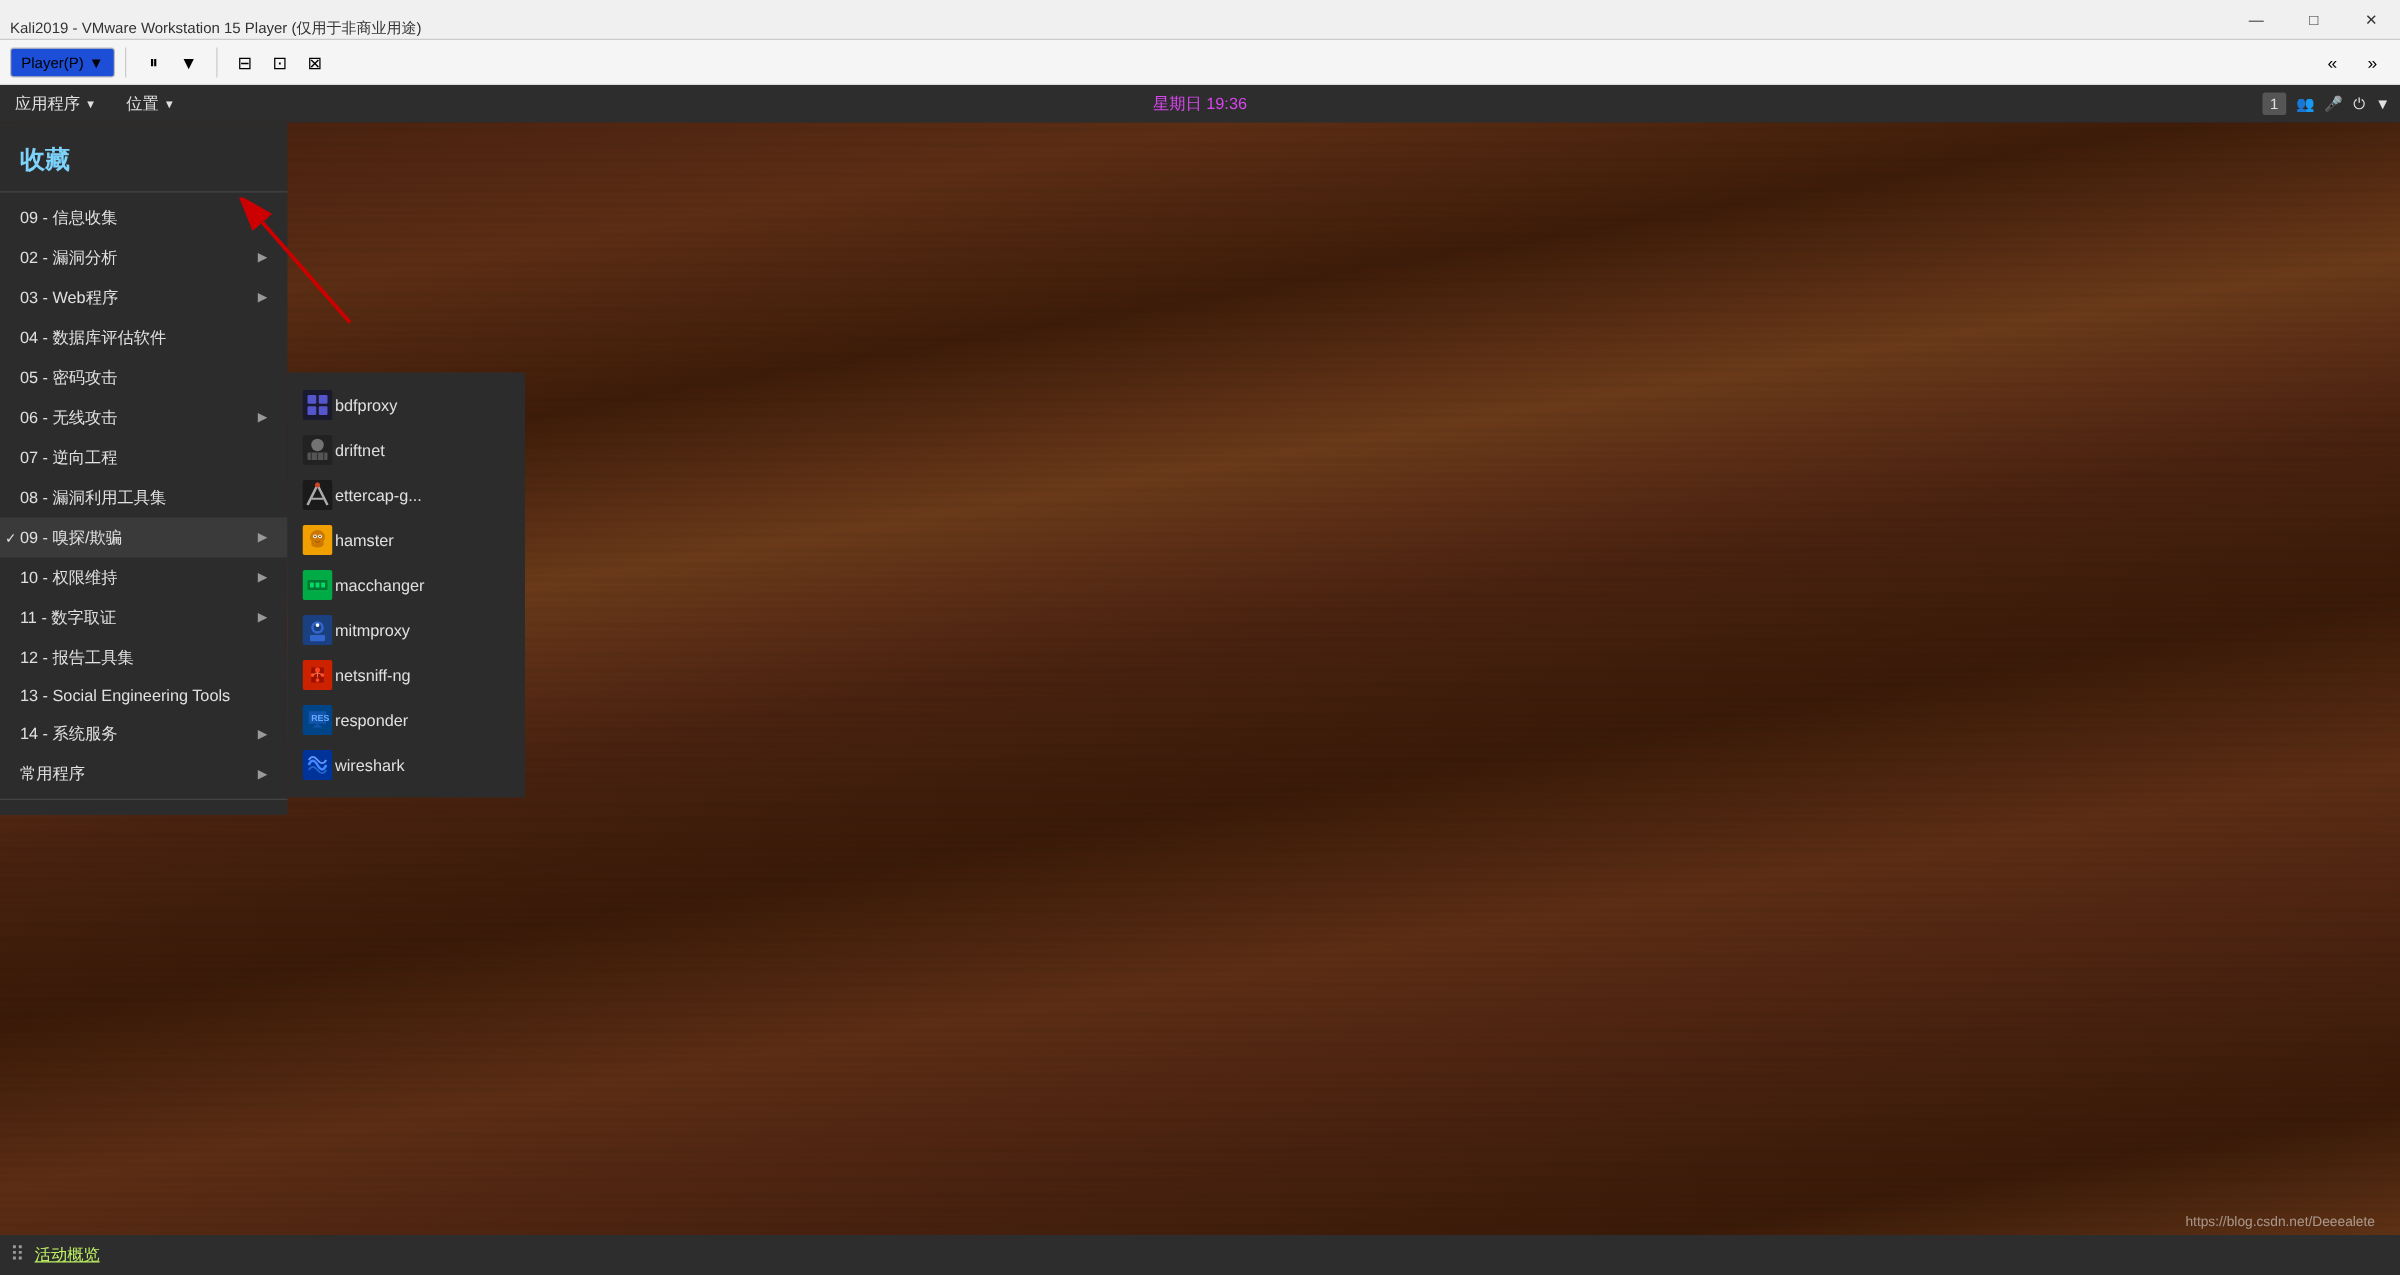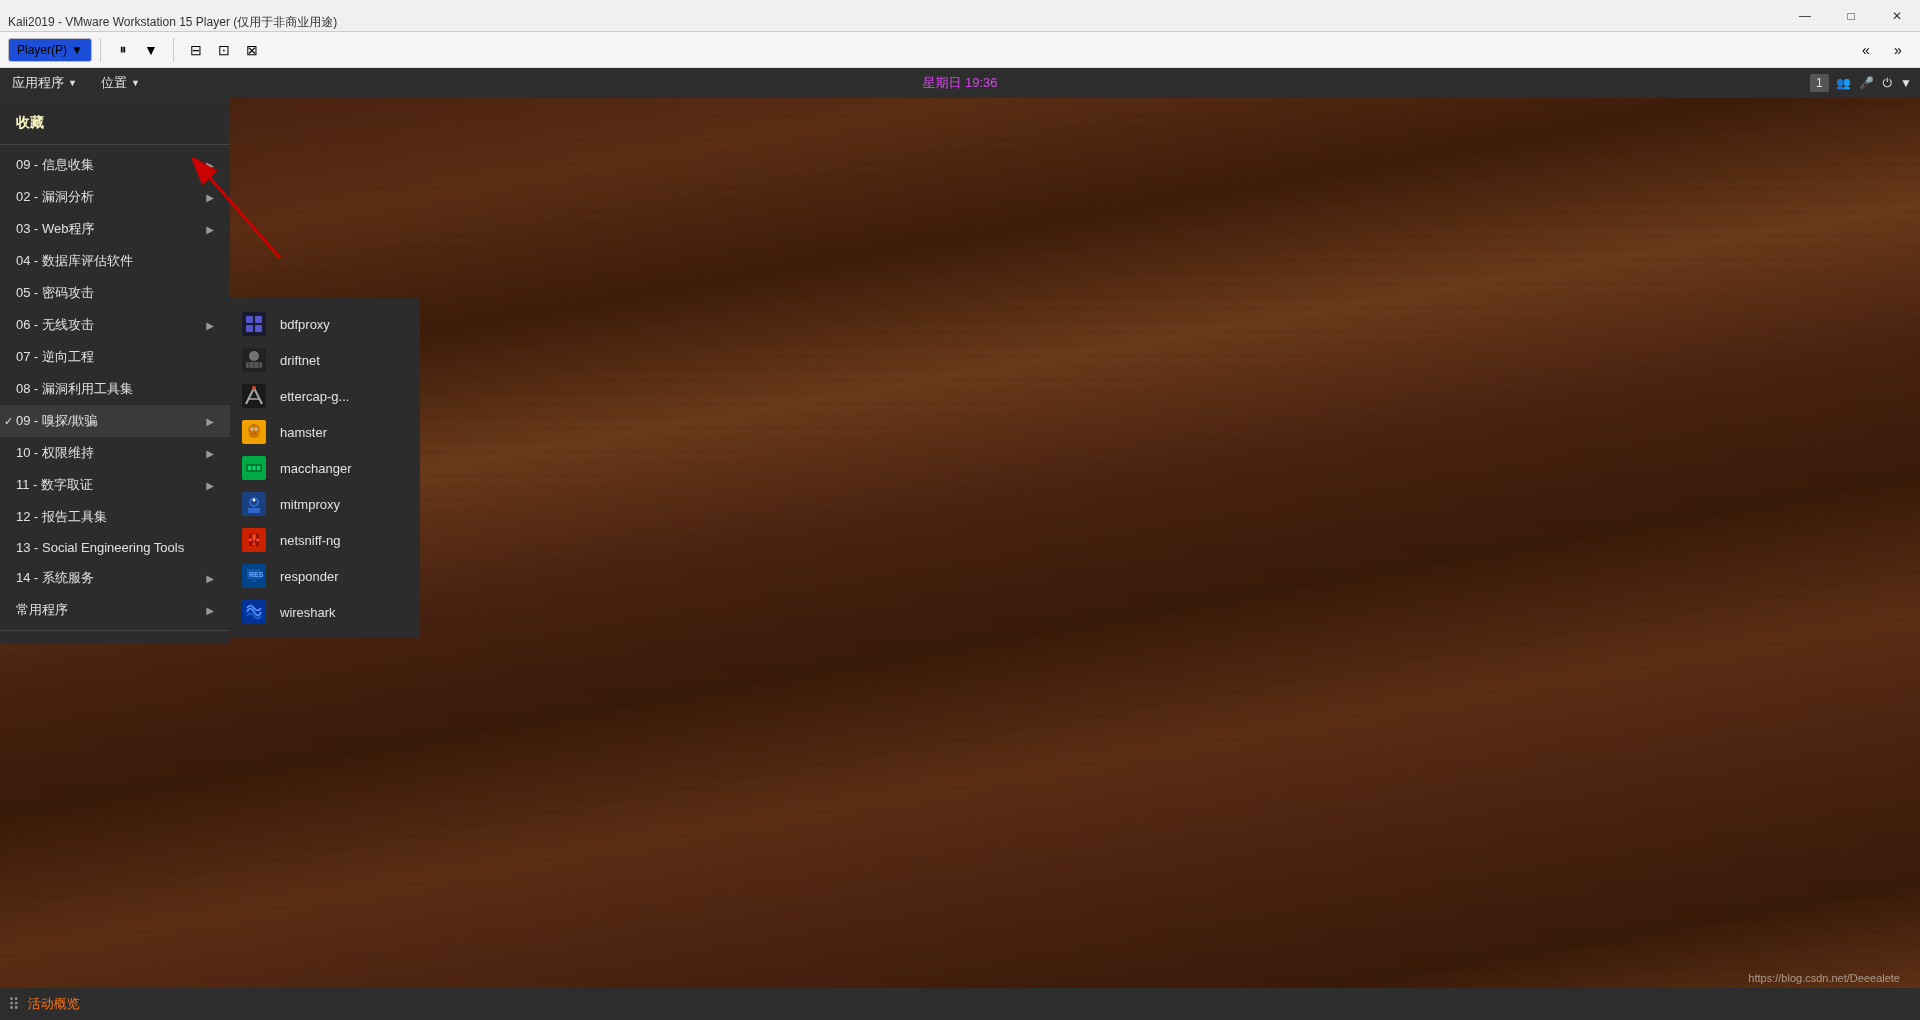--- a/index.html
+++ b/index.html
@@ -195,42 +195,42 @@
       font-size: 10px;
       color: #999;
     }
     .menu-divider {
       height: 1px;
       background: #444;
       margin: 4px 0;
     }
     .menu-header {
       padding: 8px 16px;
-      font-size: 14px;
+      font-size: 20px;
       font-weight: bold;
-      color: #fef9c3;
+      color: #7dd3fc;
     }
 
     
     .submenu {
       position: absolute;
       top: 0;
       left: 230px;
       width: 190px;
       background: #2c2c2c;
       z-index: 60;
       padding: 8px 0;
     }
     .submenu-item {
       padding: 6px 12px;
       color: #e0e0e0;
       cursor: pointer;
       display: flex;
       align-items: center;
-      gap: 14px;
+      gap: 2px;
       font-size: 13px;
     }
     .submenu-icon {
       width: 24px;
       height: 24px;
       display: flex;
       align-items: center;
       justify-content: center;
       flex-shrink: 0;
     }
@@ -249,24 +249,25 @@
       position: absolute;
       bottom: 0; left: 0; right: 0;
       height: 32px;
       background: #2d2d2d;
       display: flex;
       align-items: center;
       padding: 0 8px;
       z-index: 100;
     }
     .activities-btn {
-      color: #f97316;
+      color: #bef264;
       font-size: 13px;
       cursor: pointer;
       padding: 4px 8px;
+      text-decoration: underline;
     }
     .dots-icon {
       color: #999;
       font-size: 16px;
       cursor: pointer;
     }
 
     
     .watermark {
       position: absolute;

